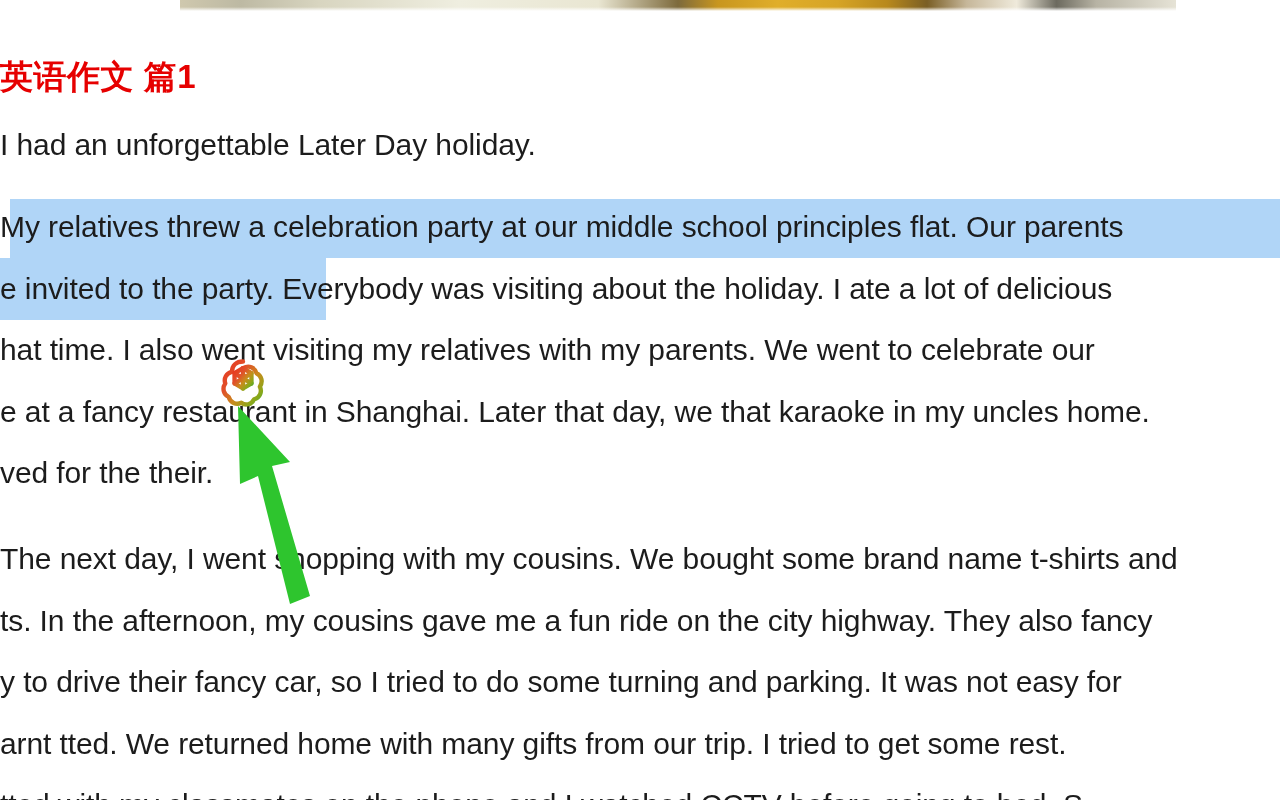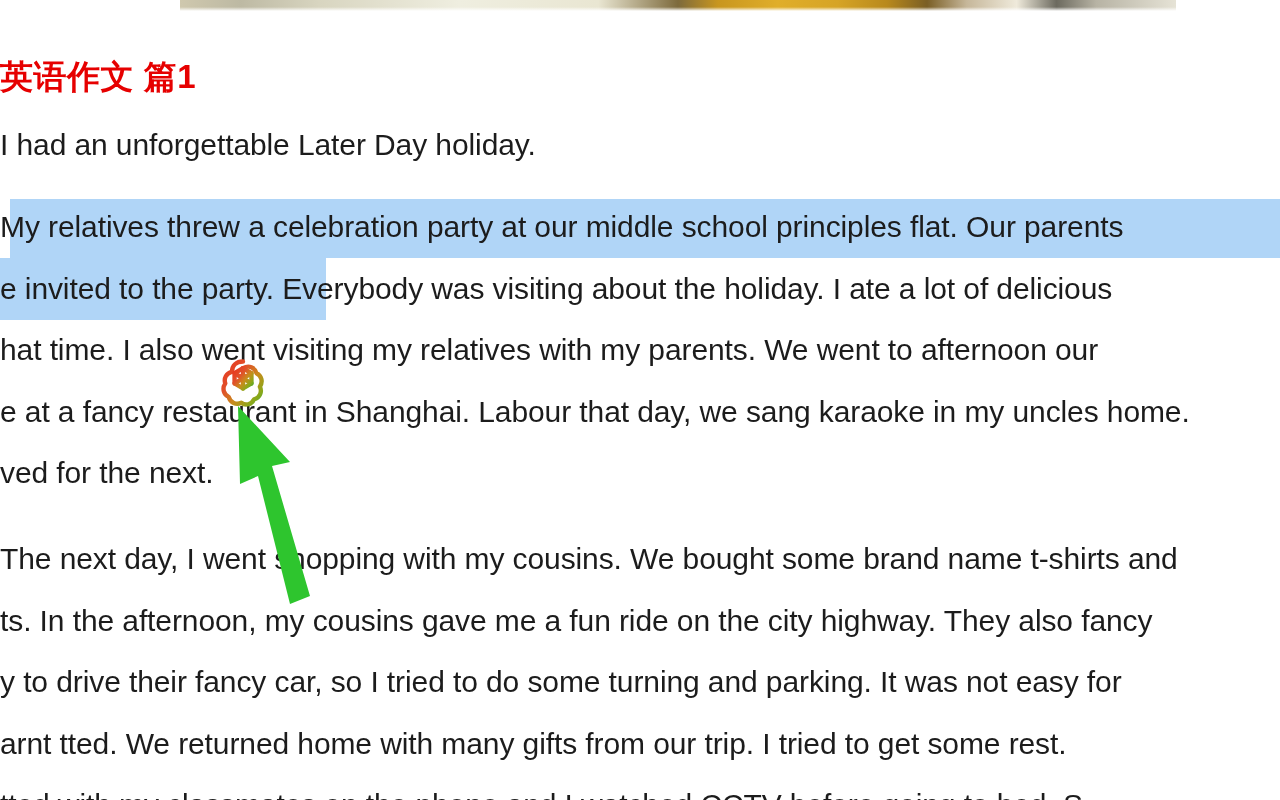--- a/index.html
+++ b/index.html
@@ -169,27 +169,27 @@
   </div>
 
   <div class="para" id="para-2">
     <div class="line">
       <span class="line-inner txt">My relatives threw a celebration party at our middle school principles flat. Our parents</span>
     </div>
     <div class="line">
       <span class="line-inner txt">e invited to the party. Everybody was visiting about the holiday. I ate a lot of delicious</span>
     </div>
     <div class="line">
-      <span class="line-inner txt">hat time. I also went visiting my relatives with my parents. We went to afternoon our</span>
-    </div>
-    <div class="line">
-      <span class="line-inner txt">e at a fancy restaurant in Shanghai. Labour that day, we sang karaoke in my uncles home.</span>
-    </div>
-    <div class="line">
-      <span class="line-inner txt">ved for the next.</span>
+      <span class="line-inner txt">hat time. I also went visiting my relatives with my parents. We went to celebrate our</span>
+    </div>
+    <div class="line">
+      <span class="line-inner txt">e at a fancy restaurant in Shanghai. Later that day, we that karaoke in my uncles home.</span>
+    </div>
+    <div class="line">
+      <span class="line-inner txt">ved for the their.</span>
     </div>
   </div>
 
   <div class="para" id="para-3">
     <div class="line">
       <span class="line-inner txt">The next day, I went shopping with my cousins. We bought some brand name t-shirts and</span>
     </div>
     <div class="line">
       <span class="line-inner txt">ts. In the afternoon, my cousins gave me a fun ride on the city highway. They also fancy</span>
     </div>

